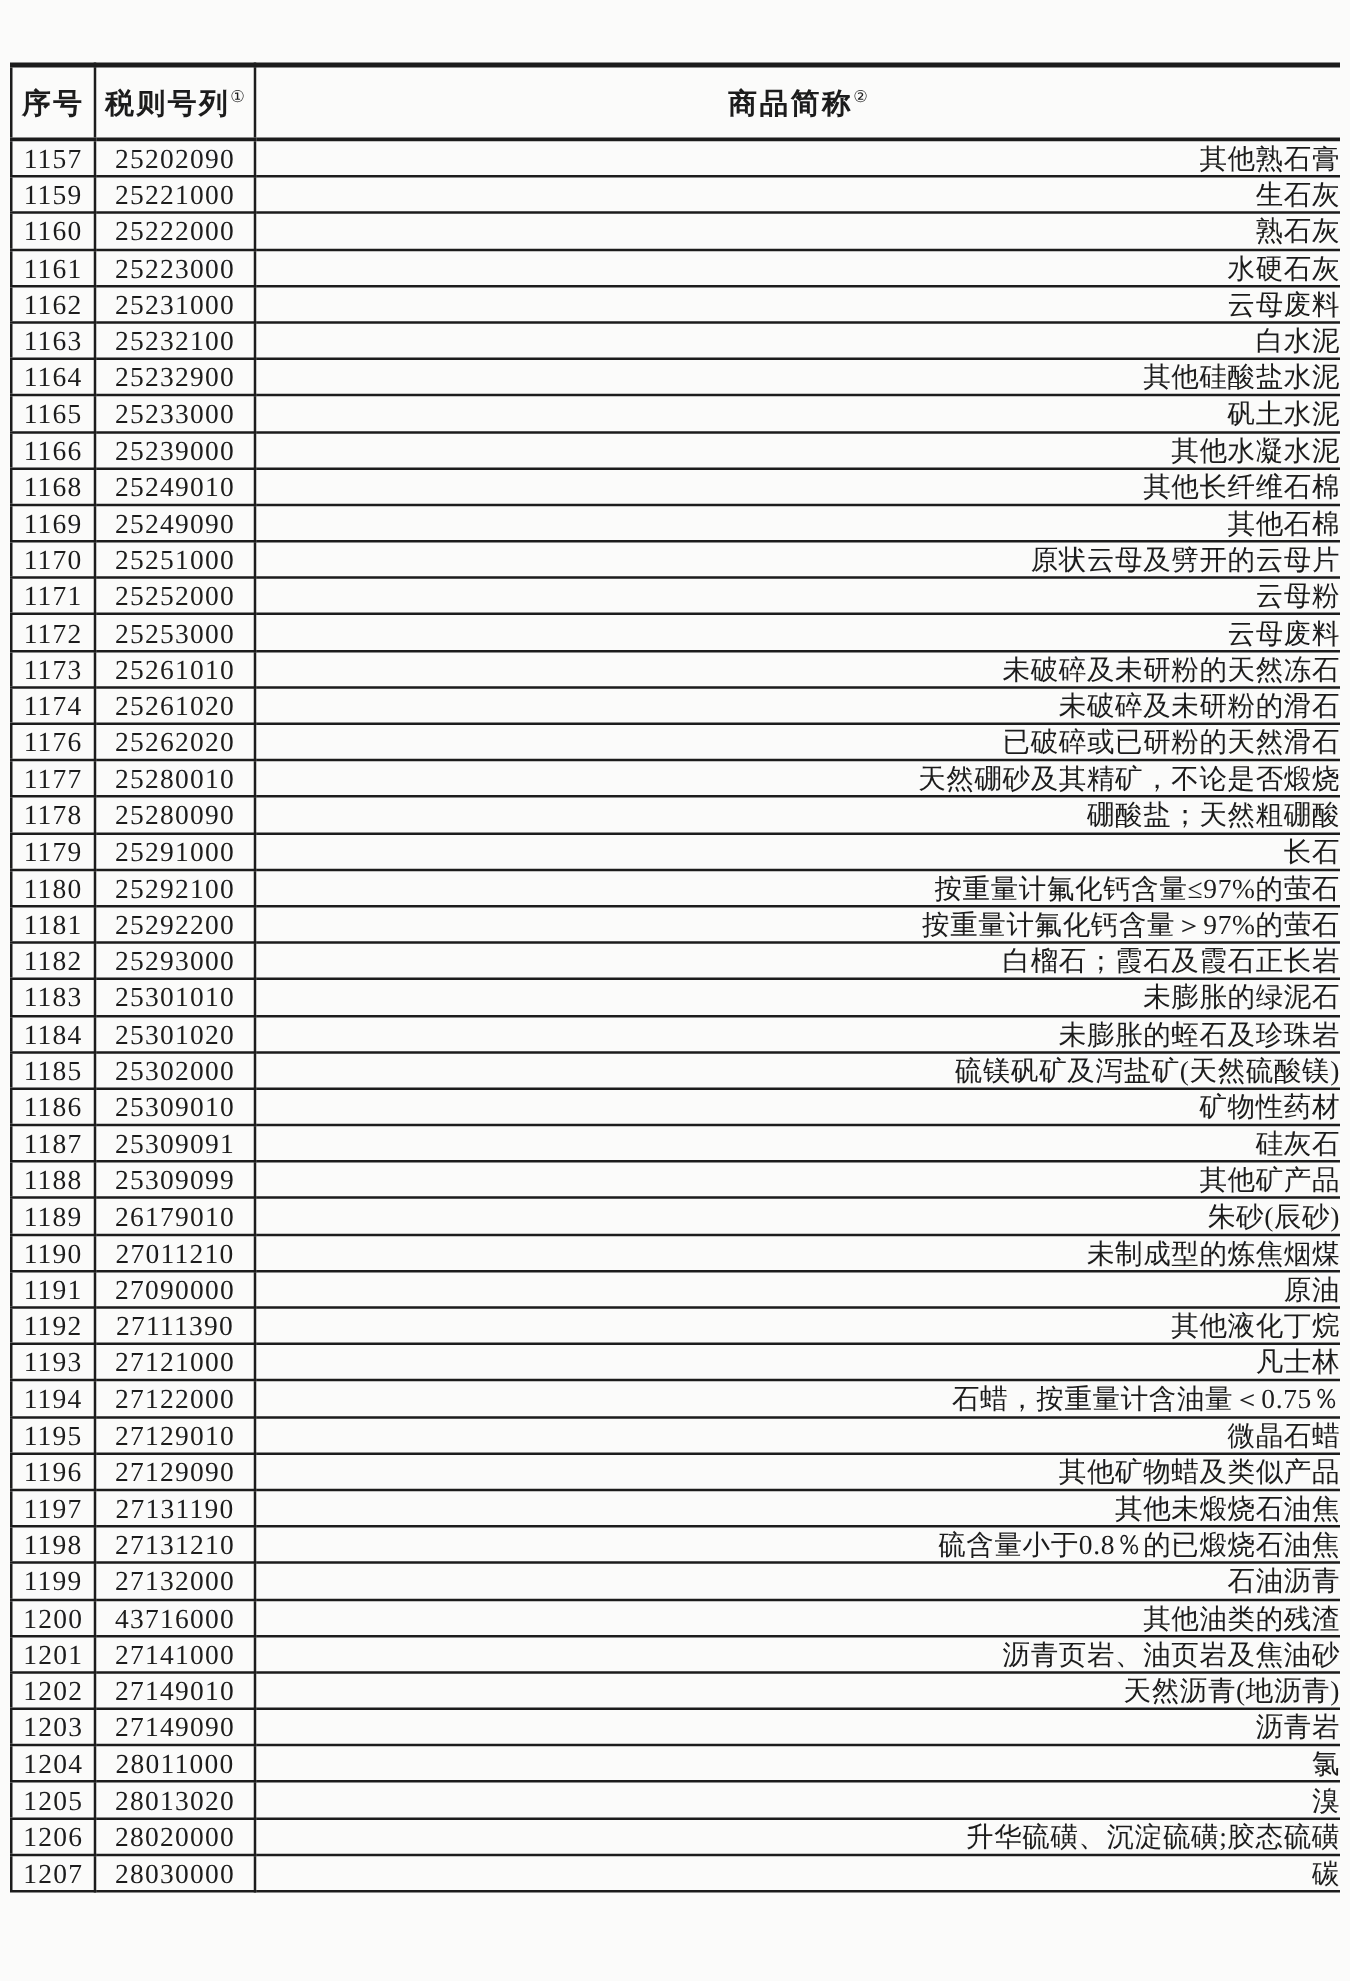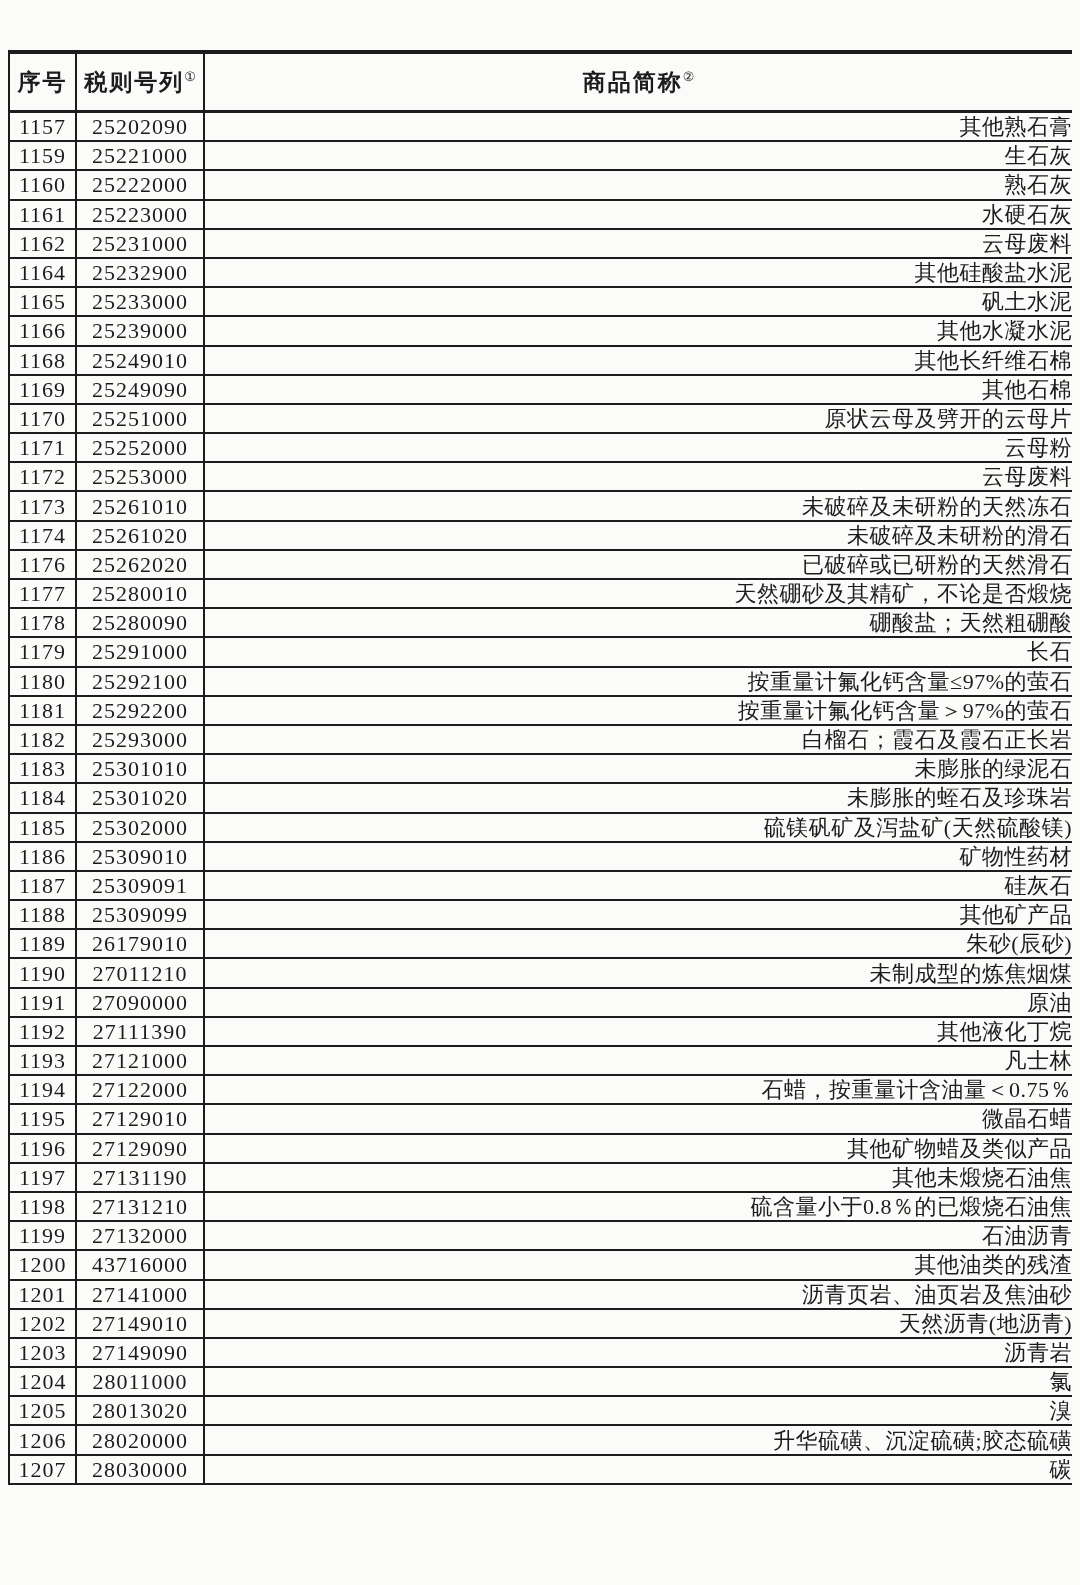--- a/index.html
+++ b/index.html
@@ -116,20 +116,25 @@
           <td class="serial v-div">1161</td>
           <td class="code v-div">25223000</td>
           <td class="name">水硬石灰</td>
         </tr>
         <tr>
           <td class="serial v-div">1162</td>
           <td class="code v-div">25231000</td>
           <td class="name">云母废料</td>
         </tr>
         <tr>
+          <td class="serial v-div">1163</td>
+          <td class="code v-div">25232100</td>
+          <td class="name">白水泥</td>
+        </tr>
+        <tr>
           <td class="serial v-div">1164</td>
           <td class="code v-div">25232900</td>
           <td class="name">其他硅酸盐水泥</td>
         </tr>
         <tr>
           <td class="serial v-div">1165</td>
           <td class="code v-div">25233000</td>
           <td class="name">矾土水泥</td>
         </tr>
         <tr>

